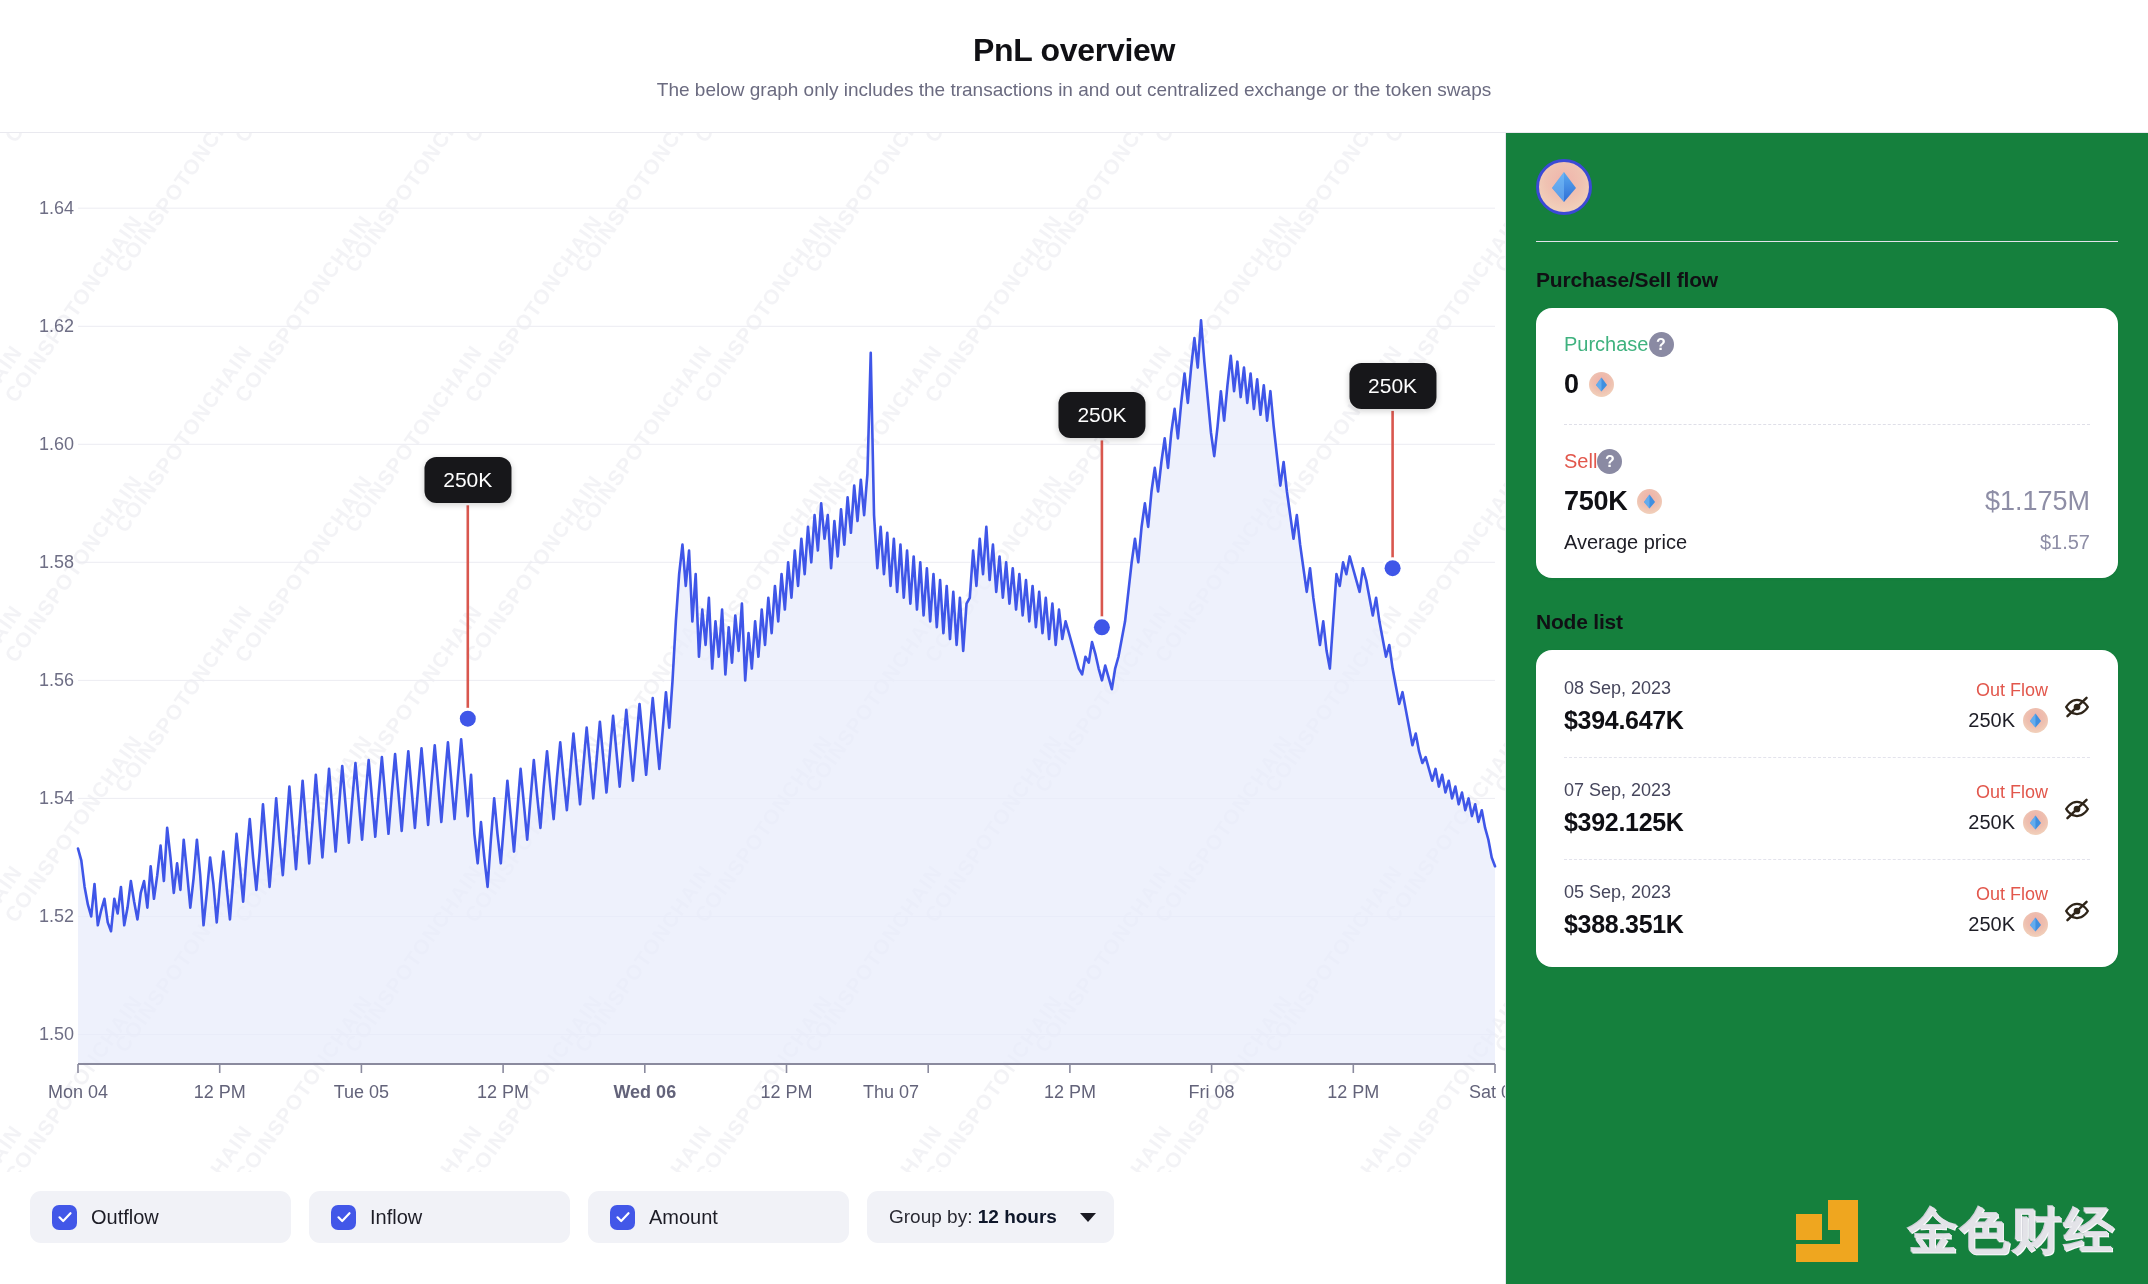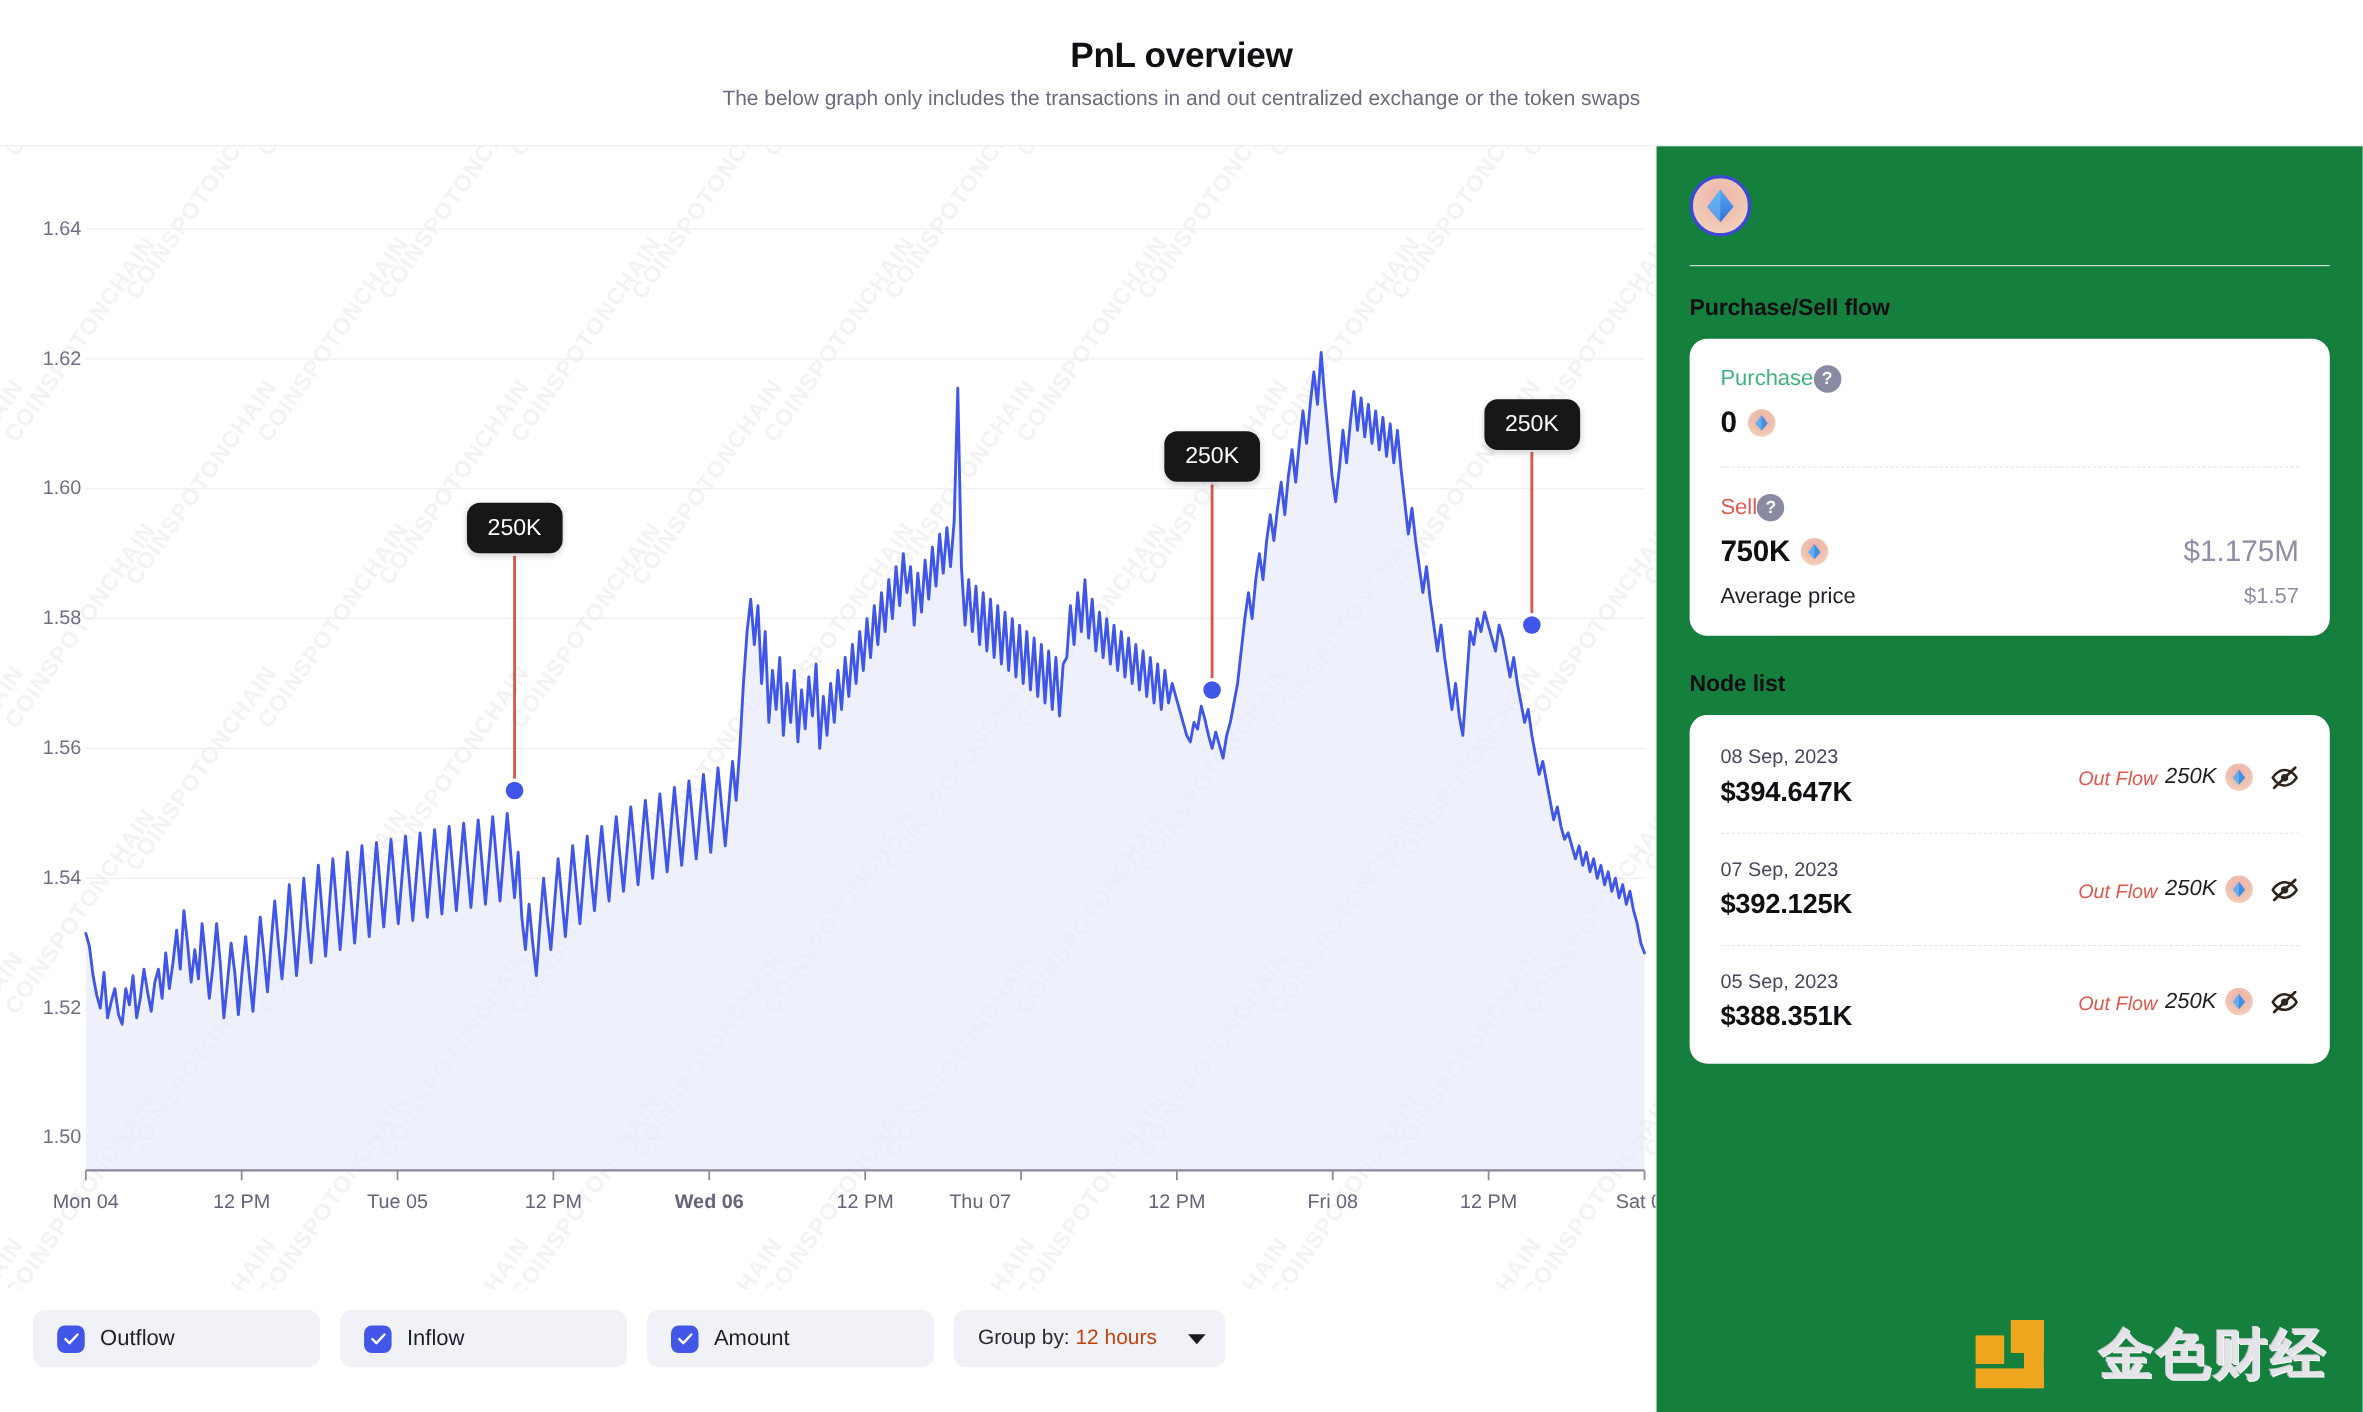--- a/index.html
+++ b/index.html
@@ -94,21 +94,21 @@
   .ctl.grp { width: 247px; justify-content: space-between; padding-right: 18px; }
   .checkbox {
     width: 25px; height: 25px; border-radius: 7px;
     background: #4257e8; display: flex;
     align-items: center; justify-content: center;
     flex: 0 0 auto;
   }
   .checkbox svg { width: 16px; height: 16px; }
   .ctl-label { font-size: 20px; color: #1d1d26; }
   .grp-text { font-size: 19px; color: #2a2a33; }
-  .grp-text b { font-weight: 400; color: #c2410c; }
+  .grp-text b { font-weight: 700; color: #0f172a; }
   .caret { width: 0; height: 0;
     border-left: 8px solid transparent; border-right: 8px solid transparent;
     border-top: 9px solid #1a1a22; }
 
   
   .sidebar {
     flex: 1 1 auto; background: #15803d;
     padding: 26px 30px 0 30px;
     position: relative; overflow: hidden;
   }
@@ -160,21 +160,21 @@
   .dashed { border-top: 1px dashed #dfdfe8; margin: 24px 0; }
   .avg-row { display: flex; align-items: center; justify-content: space-between; margin-top: 14px; }
   .avg-label { font-size: 20px; color: #1d1d26; }
   .avg-val { font-size: 20px; color: #8e8ea6; }
 
   .node-row { display: flex; align-items: center; justify-content: space-between; padding: 4px 0; }
   .node-left { display: flex; flex-direction: column; gap: 7px; }
   .node-date { font-size: 18px; color: #46465c; }
   .node-usd { font-size: 25px; font-weight: 700; color: #0f0f14; letter-spacing: -0.3px; }
   .node-right { display: flex; align-items: center; gap: 16px; }
-  .node-rcol { display: flex; flex-direction: row; align-items: flex-end; gap: 7px; font-style: italic; }
+  .node-rcol { display: flex; flex-direction: column; align-items: flex-end; gap: 7px; }
   .node-flow { font-size: 18px; color: #e2574c; }
   .node-amt { font-size: 20px; color: #1d1d26; display: flex; align-items: center; gap: 8px; }
   .eye-off { width: 26px; height: 26px; flex: 0 0 auto; }
   .node-sep { border-top: 1px dashed #e3e3ec; margin: 18px 0; }
 
   
   .brand {
     position: absolute; right: 32px; bottom: 22px;
     display: flex; align-items: center; gap: 18px; z-index: 9;
   }

